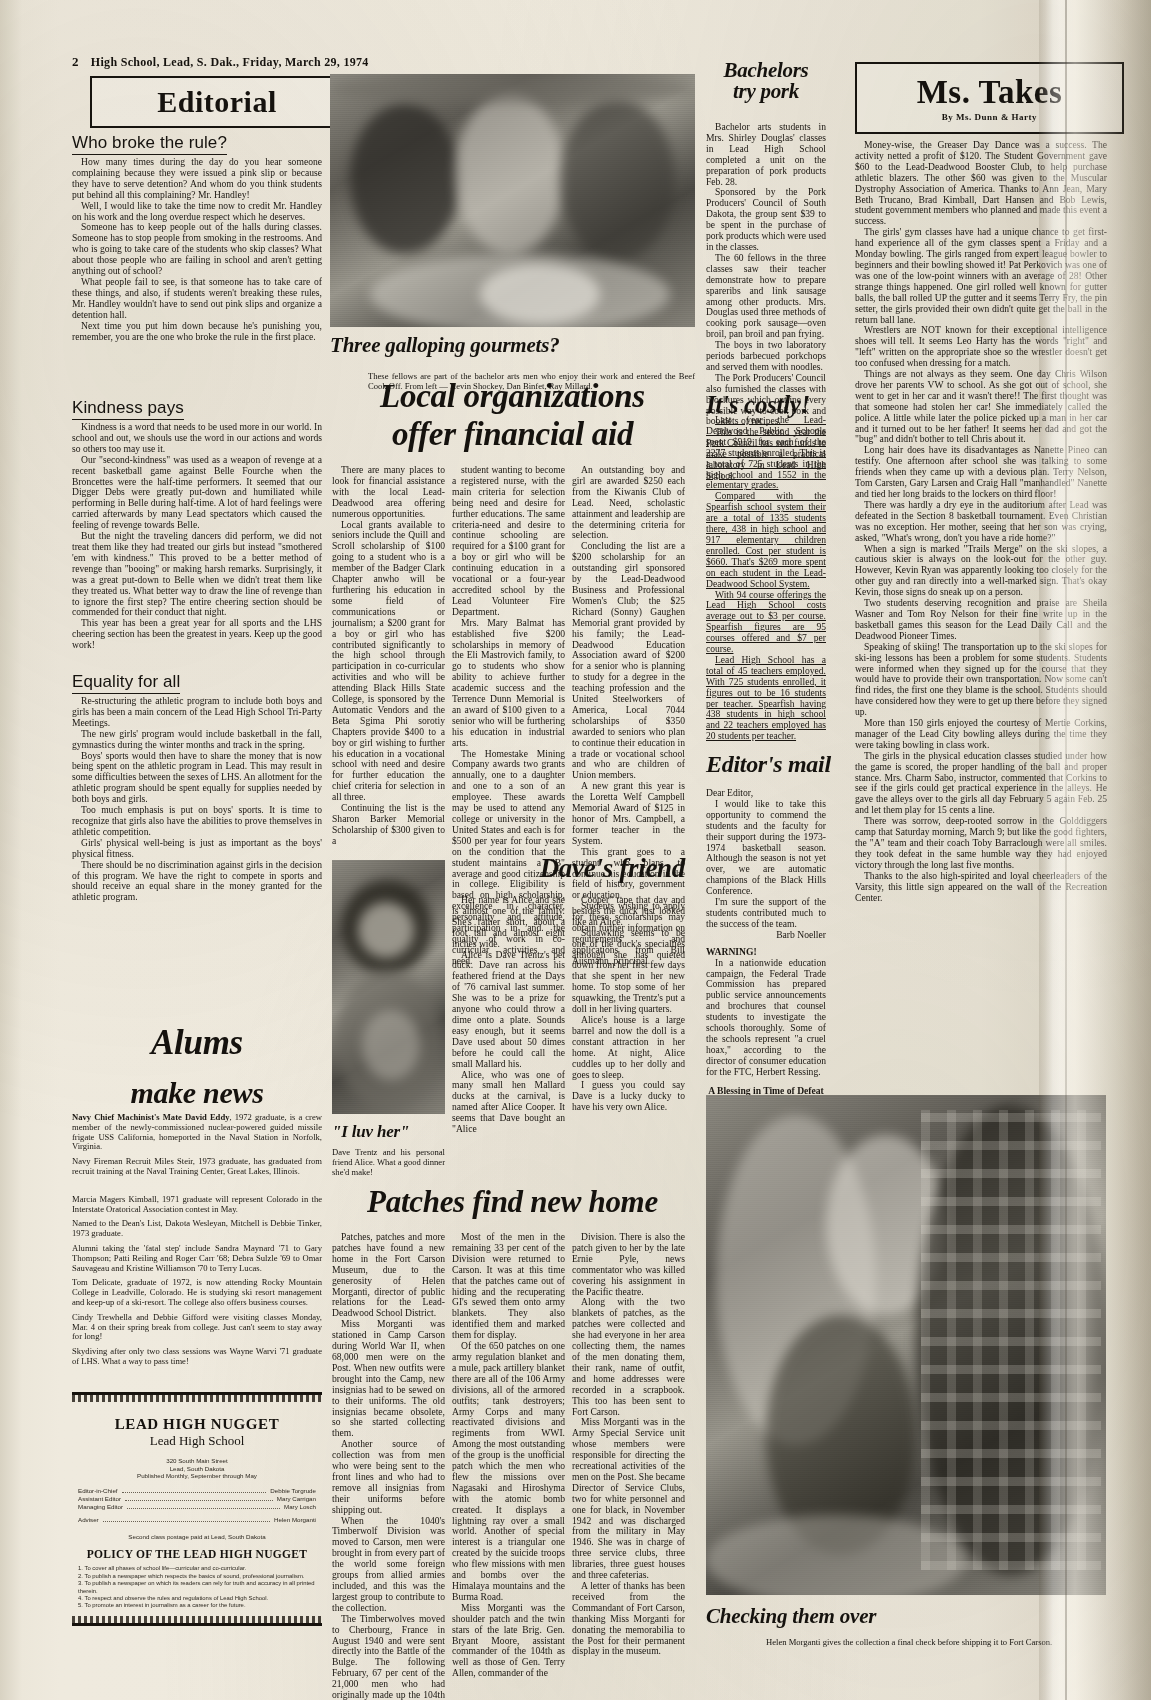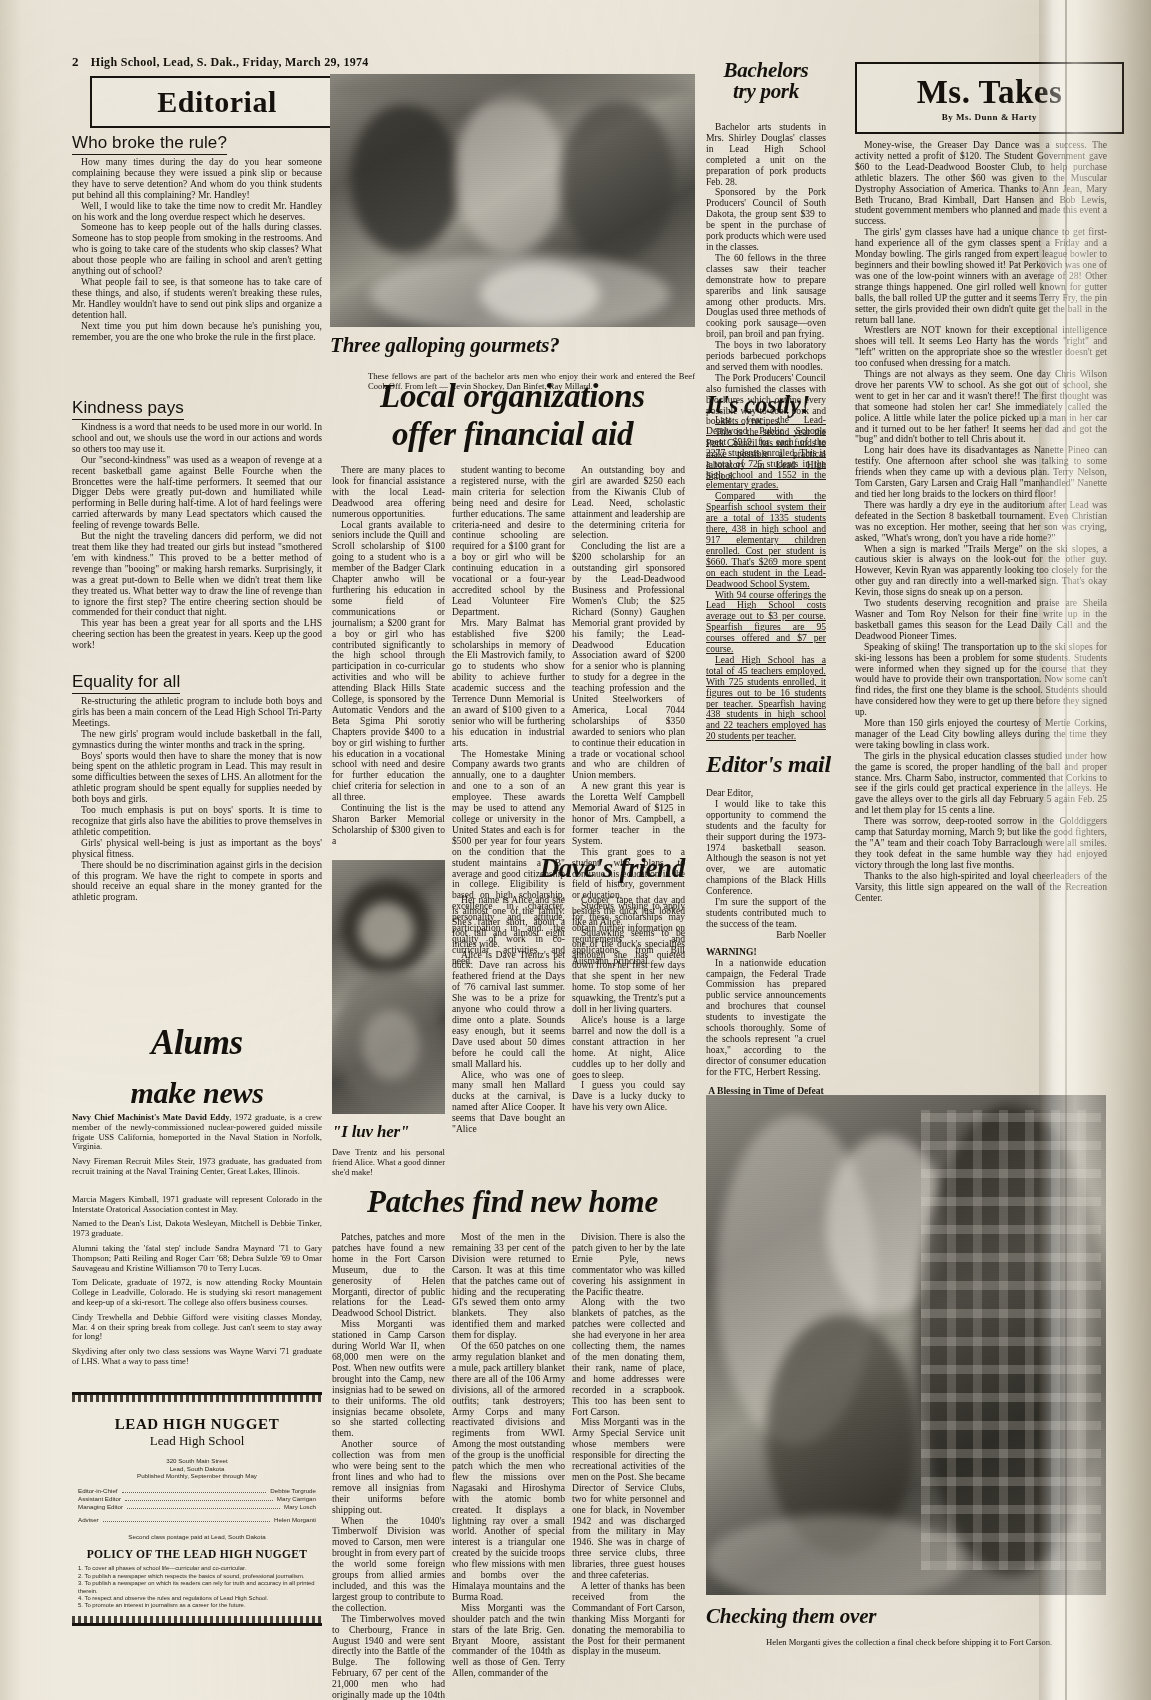--- a/index.html
+++ b/index.html
@@ -278,21 +278,21 @@
     <p>When the 1040's Timberwolf Division was moved to Carson, men were brought in from every part of the world some foreign groups from allied armies included, and this was the largest group to contribute to the collection.</p>
     <p>The Timberwolves moved to Cherbourg, France in August 1940 and were sent directly into the Battle of the Bulge. The following February, 67 per cent of the 21,000 men who had originally made up the 104th Division were marked as combat casualties.</p>
   </div>
   <div class="col body" style="left:452px;top:1232px;width:113px;">
     <p>Most of the men in the remaining 33 per cent of the Division were returned to Carson. It was at this time that the patches came out of hiding and the recuperating GI's sewed them onto army blankets. They also identified them and marked them for display.</p>
     <p>Of the 650 patches on one army regulation blanket and a mule, pack artillery blanket there are all of the 106 Army divisions, all of the armored outfits; tank destroyers; Army Corps and many reactivated divisions and regiments from WWI. Among the most outstanding of the group is the unofficial patch which the men who flew the missions over Nagasaki and Hiroshyma with the atomic bomb created. It displays a lightning ray over a small world. Another of special interest is a triangular one created by the suicide troops who flew missions with men and bombs over the Himalaya mountains and the Burma Road.</p>
     <p>Miss Morganti was the shoulder patch and the twin stars of the late Brig. Gen. Bryant Moore, assistant commander of the 104th as well as those of Gen. Terry Allen, commander of the</p>
   </div>
   <div class="col body" style="left:572px;top:1232px;width:113px;">
     <p>Division. There is also the patch given to her by the late Ernie Pyle, news commentator who was killed covering his assignment in the Pacific theatre.</p>
-    <p>Along with the two blankets of patches, as the patches were collected and she had everyone in her area collecting them, the names of the men donating them, their rank, name of place, and home addresses were recorded in a scrapbook. This too has been sent to Fort Carson.</p>
+    <p>Along with the two blankets of patches, as the patches were collected and she had everyone in her area collecting them, the names of the men donating them, their rank, name of outfit, and home addresses were recorded in a scrapbook. This too has been sent to Fort Carson.</p>
     <p>Miss Morganti was in the Army Special Service unit whose members were responsible for directing the recreational activities of the men on the Post. She became Director of Service Clubs, two for white personnel and one for black, in November 1942 and was discharged from the military in May 1946. She was in charge of three service clubs, three libraries, three guest houses and three cafeterias.</p>
     <p>A letter of thanks has been received from the Commandant of Fort Carson, thanking Miss Morganti for donating the memorabilia to the Post for their permanent display in the museum.</p>
   </div>
 
   <div class="col ctr" style="left:706px;top:60px;width:120px;">
     <div class="ital-head" style="font-size:21px;">Bachelors</div>
     <div class="ital-head" style="font-size:21px;">try pork</div>
   </div>
   <div class="col body" style="left:706px;top:122px;width:120px;">
     <p>Bachelor arts students in Mrs. Shirley Douglas' classes in Lead High School completed a unit on the preparation of pork products Feb. 28.</p>

